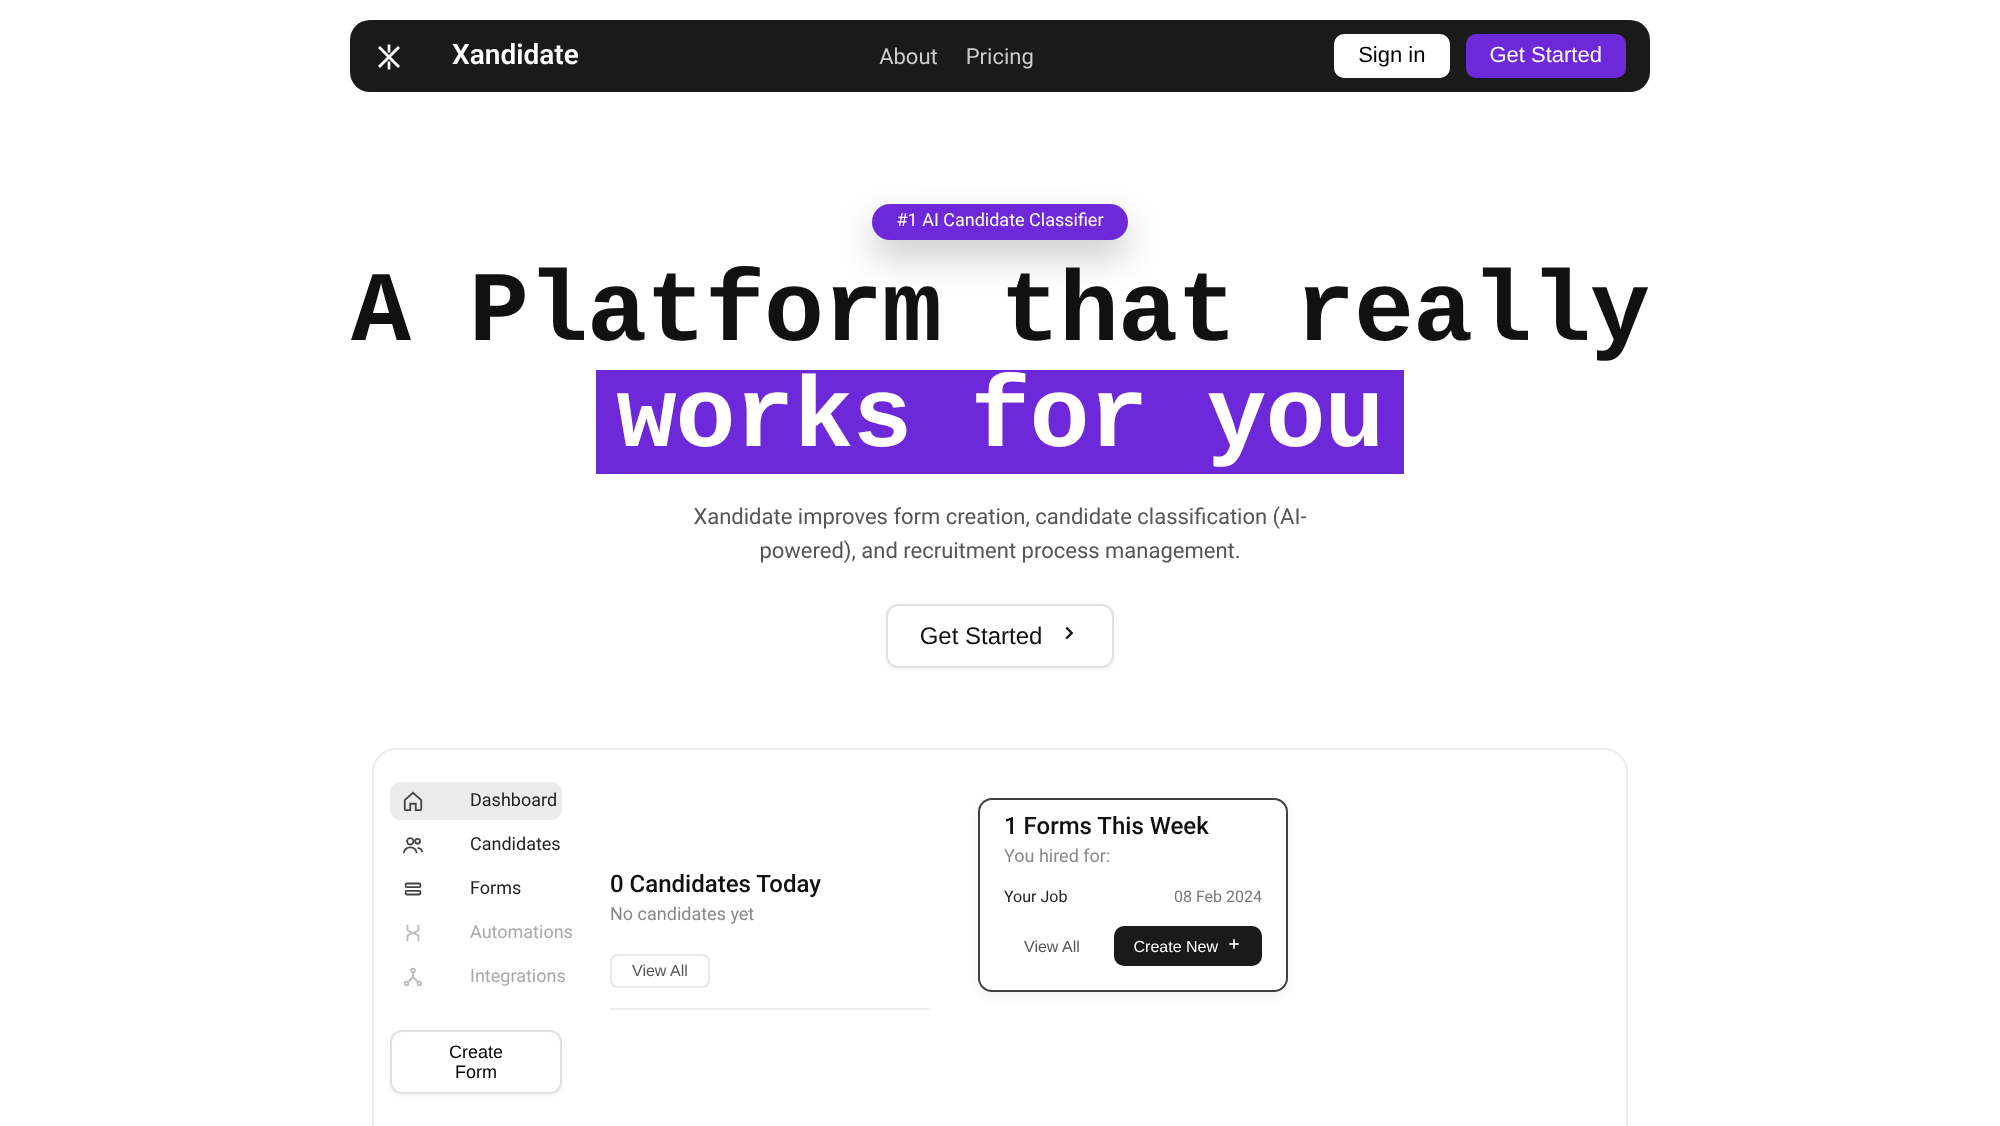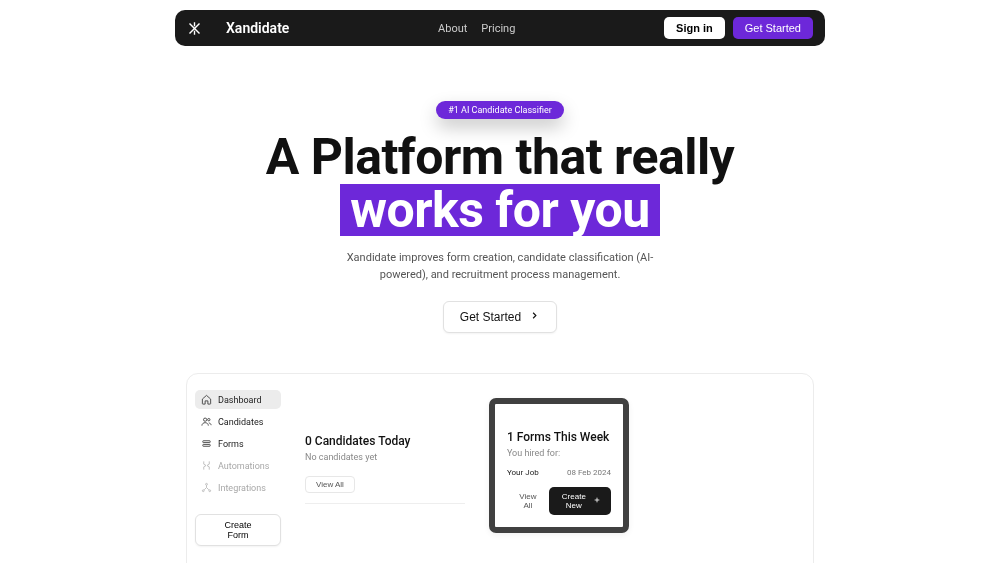--- a/index.html
+++ b/index.html
@@ -20,40 +20,41 @@
       padding: 7px 12px;
     }
     .logo { display: flex; align-items: center; gap: 24px; color: #fff; }
     .logo-icon { display: flex; align-items: center; }
     .logo-text { font-size: 14px; font-weight: 600; }
     .nav-links { display: flex; gap: 14px; margin: 0 auto; }
     .nav-link { color: #ccc; font-size: 11px; text-decoration: none; cursor: pointer; }
     .nav-actions { display: flex; gap: 8px; }
     .btn-signin {
       background: #fff; color: #000; border: none; border-radius: 5px;
-      padding: 5px 12px; font-size: 11px; cursor: pointer; font-weight: bold;
+      padding: 5px 12px; font-size: 11px; cursor: pointer;
     }
     .btn-getstarted-nav {
       background: #6d28d9; color: #fff; border: none; border-radius: 5px;
       padding: 5px 12px; font-size: 11px; cursor: pointer;
     }
 
     
     .hero { text-align: center; padding: 42px 0 22px; }
     .badge {
       display: inline-block;
       background: #6d28d9; color: #fff;
       font-size: 9px; padding: 4px 12px; border-radius: 999px;
       box-shadow: 0 8px 18px rgba(0,0,0,.22);
       margin-bottom: 12px;
       text-align: right;
     }
     .hero-title {
       font-size: 50px; font-weight: 700; line-height: 1.05; color: #111;
       letter-spacing: -.5px;
+      font-family: Liberation Mono, monospace;
     }
     .hero-highlight {
       background: #6d28d9; color: #fff; padding: 0 10px;
       display: inline-block;
     }
     .hero-sub {
       font-size: 11px; color: #555; max-width: 340px; margin: 14px auto 18px;
       line-height: 1.5;
     }
     .btn-hero {
@@ -65,21 +66,21 @@
 
     
     .dashboard {
       margin: 18px 186px 0; border: 1px solid #ececec; border-radius: 12px;
       display: flex; min-height: 258px; overflow: hidden;
     }
     .sidebar {
       width: 102px; padding: 16px 8px; display: flex; flex-direction: column;
     }
     .side-item {
-      display: flex; align-items: center; gap: 6px;
+      display: flex; align-items: center; gap: 23px;
       font-size: 9px; color: #222; padding: 4px 6px; border-radius: 5px;
       cursor: pointer; margin-bottom: 3px;
     }
     .side-item.active { background: #ececec; }
     .side-item.muted { color: #a8a8a8; }
     .side-icon { width: 11px; height: 11px; display: inline-flex; align-items: center; justify-content: center; }
     .btn-createform {
       margin-top: 14px; background: #fff; border: 1px solid #e1e1e1;
       font-size: 9px; padding: 5px 26px; border-radius: 6px; cursor: pointer;
       align-self: flex-start; box-shadow: 0 1px 2px rgba(0,0,0,.05);
@@ -93,22 +94,22 @@
     .panel-sub { font-size: 9px; color: #888; margin-bottom: 10px; }
 
     .cand-panel { width: 160px; margin-top: 36px; }
     .btn-viewall-plain {
       font-size: 8px; color: #555; background: #fff; border: 1px solid #e7e7e7;
       padding: 3px 10px; border-radius: 4px; cursor: pointer;
     }
     .cand-line { height: 1px; background: #eee; margin-top: 10px; }
 
     .forms-panel {
-      width: 140px; border: 6px solid #404040; border-radius: 7px;
-      padding: 26px 12px 12px; box-shadow: 0 2px 6px rgba(0,0,0,.06);
+      width: 155px; border: 1px solid #404040; border-radius: 7px;
+      padding: 6px 12px 12px; box-shadow: 0 2px 6px rgba(0,0,0,.06);
     }
     .forms-row { display: flex; justify-content: space-between; align-items: center; font-size: 8px; color: #777; margin-bottom: 10px; }
     .forms-row .job { color: #222; }
     .forms-actions { display: flex; justify-content: space-between; align-items: center; }
     .btn-createnew {
       background: #1a1a1a; color: #fff; border: none; border-radius: 5px;
       font-size: 8px; padding: 5px 10px; cursor: pointer;
       display: inline-flex; align-items: center; gap: 4px;
     }
   </style>

